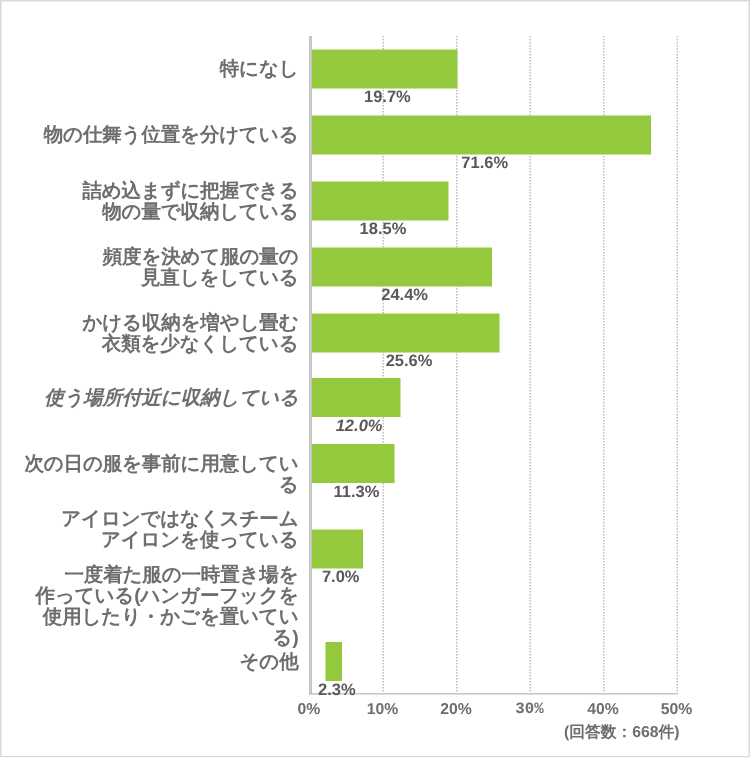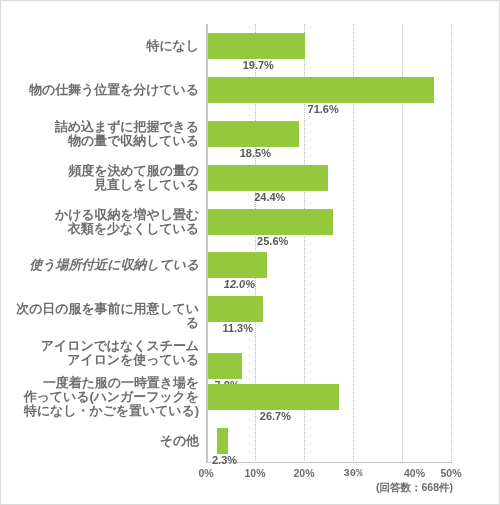--- a/index.html
+++ b/index.html
@@ -189,42 +189,38 @@
         </div>
         <div class="bar-wrap" style="top: 22px;">
           <div class="bar" style="width: 34.3px; background: rgb(149, 201, 61);"></div>
           <div class="bar-value">7.0%</div>
         </div>
       </div>
       <div class="bar-row" style="top: 351.2px; height: 43.9px;">
         <div class="cat-label" style="top: 0.95px;">
           <div>一度着た服の一時置き場を</div>
           <div>作っている(ハンガーフックを</div>
-          <div>特になし・かごを置いている)</div>
-        </div>
-        <div class="bar-wrap" style="top: 8.95px;">
-          <div class="bar" style="width: 130.83px; background: rgb(149, 201, 61);"></div>
-          <div class="bar-value">26.7%</div>
+          <div>使用したり・かごを置いている)</div>
         </div>
       </div>
       <div class="bar-row" style="top: 395.1px; height: 43.9px;">
         <div class="cat-label" style="top: 14.95px;">
           <div>その他</div>
         </div>
         <div class="bar-wrap" style="top: 8.95px;">
           <div class="bar" style="width: 11.27px; background: rgb(149, 201, 61);"></div>
           <div class="bar-value">2.3%</div>
         </div>
       </div>
     </div>
 
   <div id="xticks">
       <div class="tick-label" style="left: 205px;">0%</div>
       <div class="tick-label" style="left: 254px;">10%</div>
       <div class="tick-label" style="left: 303px;">20%</div>
       <div class="tick-label" style="left: 352px; font-family: Liberation Mono, monospace;">30%</div>
-      <div class="tick-label" style="left: 401px; text-align: right;">40%</div>
+      <div class="tick-label" style="left: 401px;">40%</div>
       <div class="tick-label" style="left: 450px;">50%</div>
     </div>
 
   <div class="footnote">(回答数：668件)</div>
 
 </div>
 
 </body></html>

